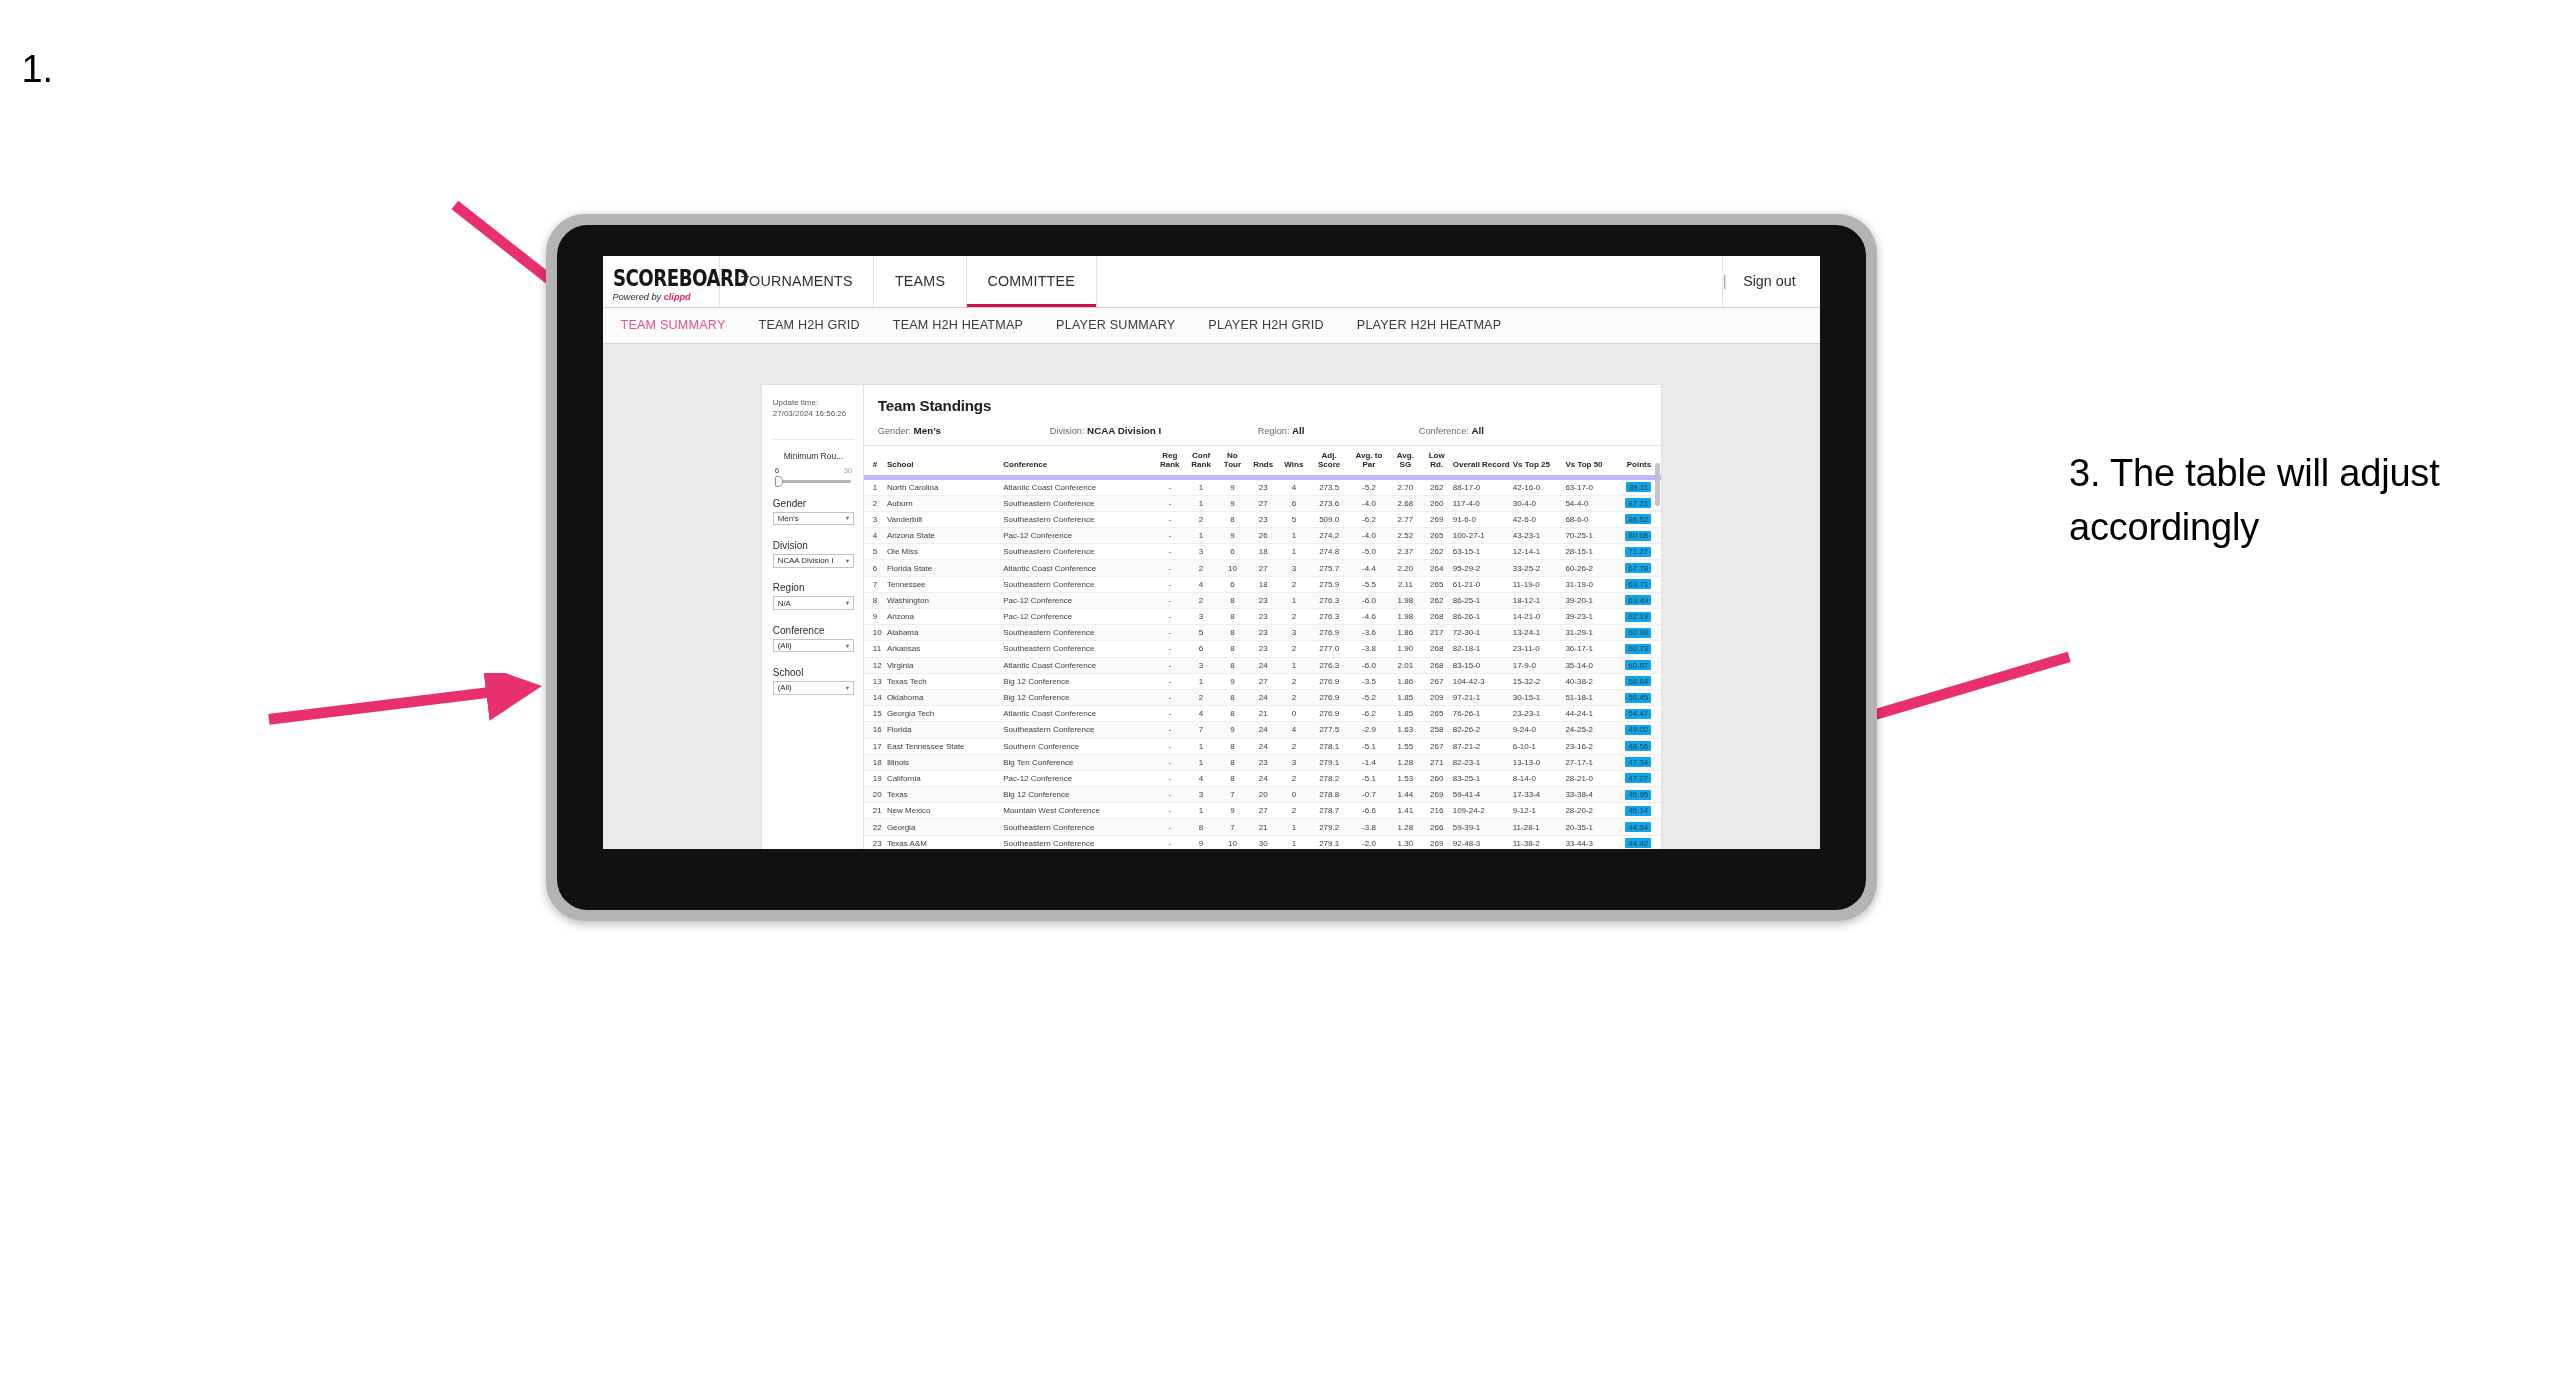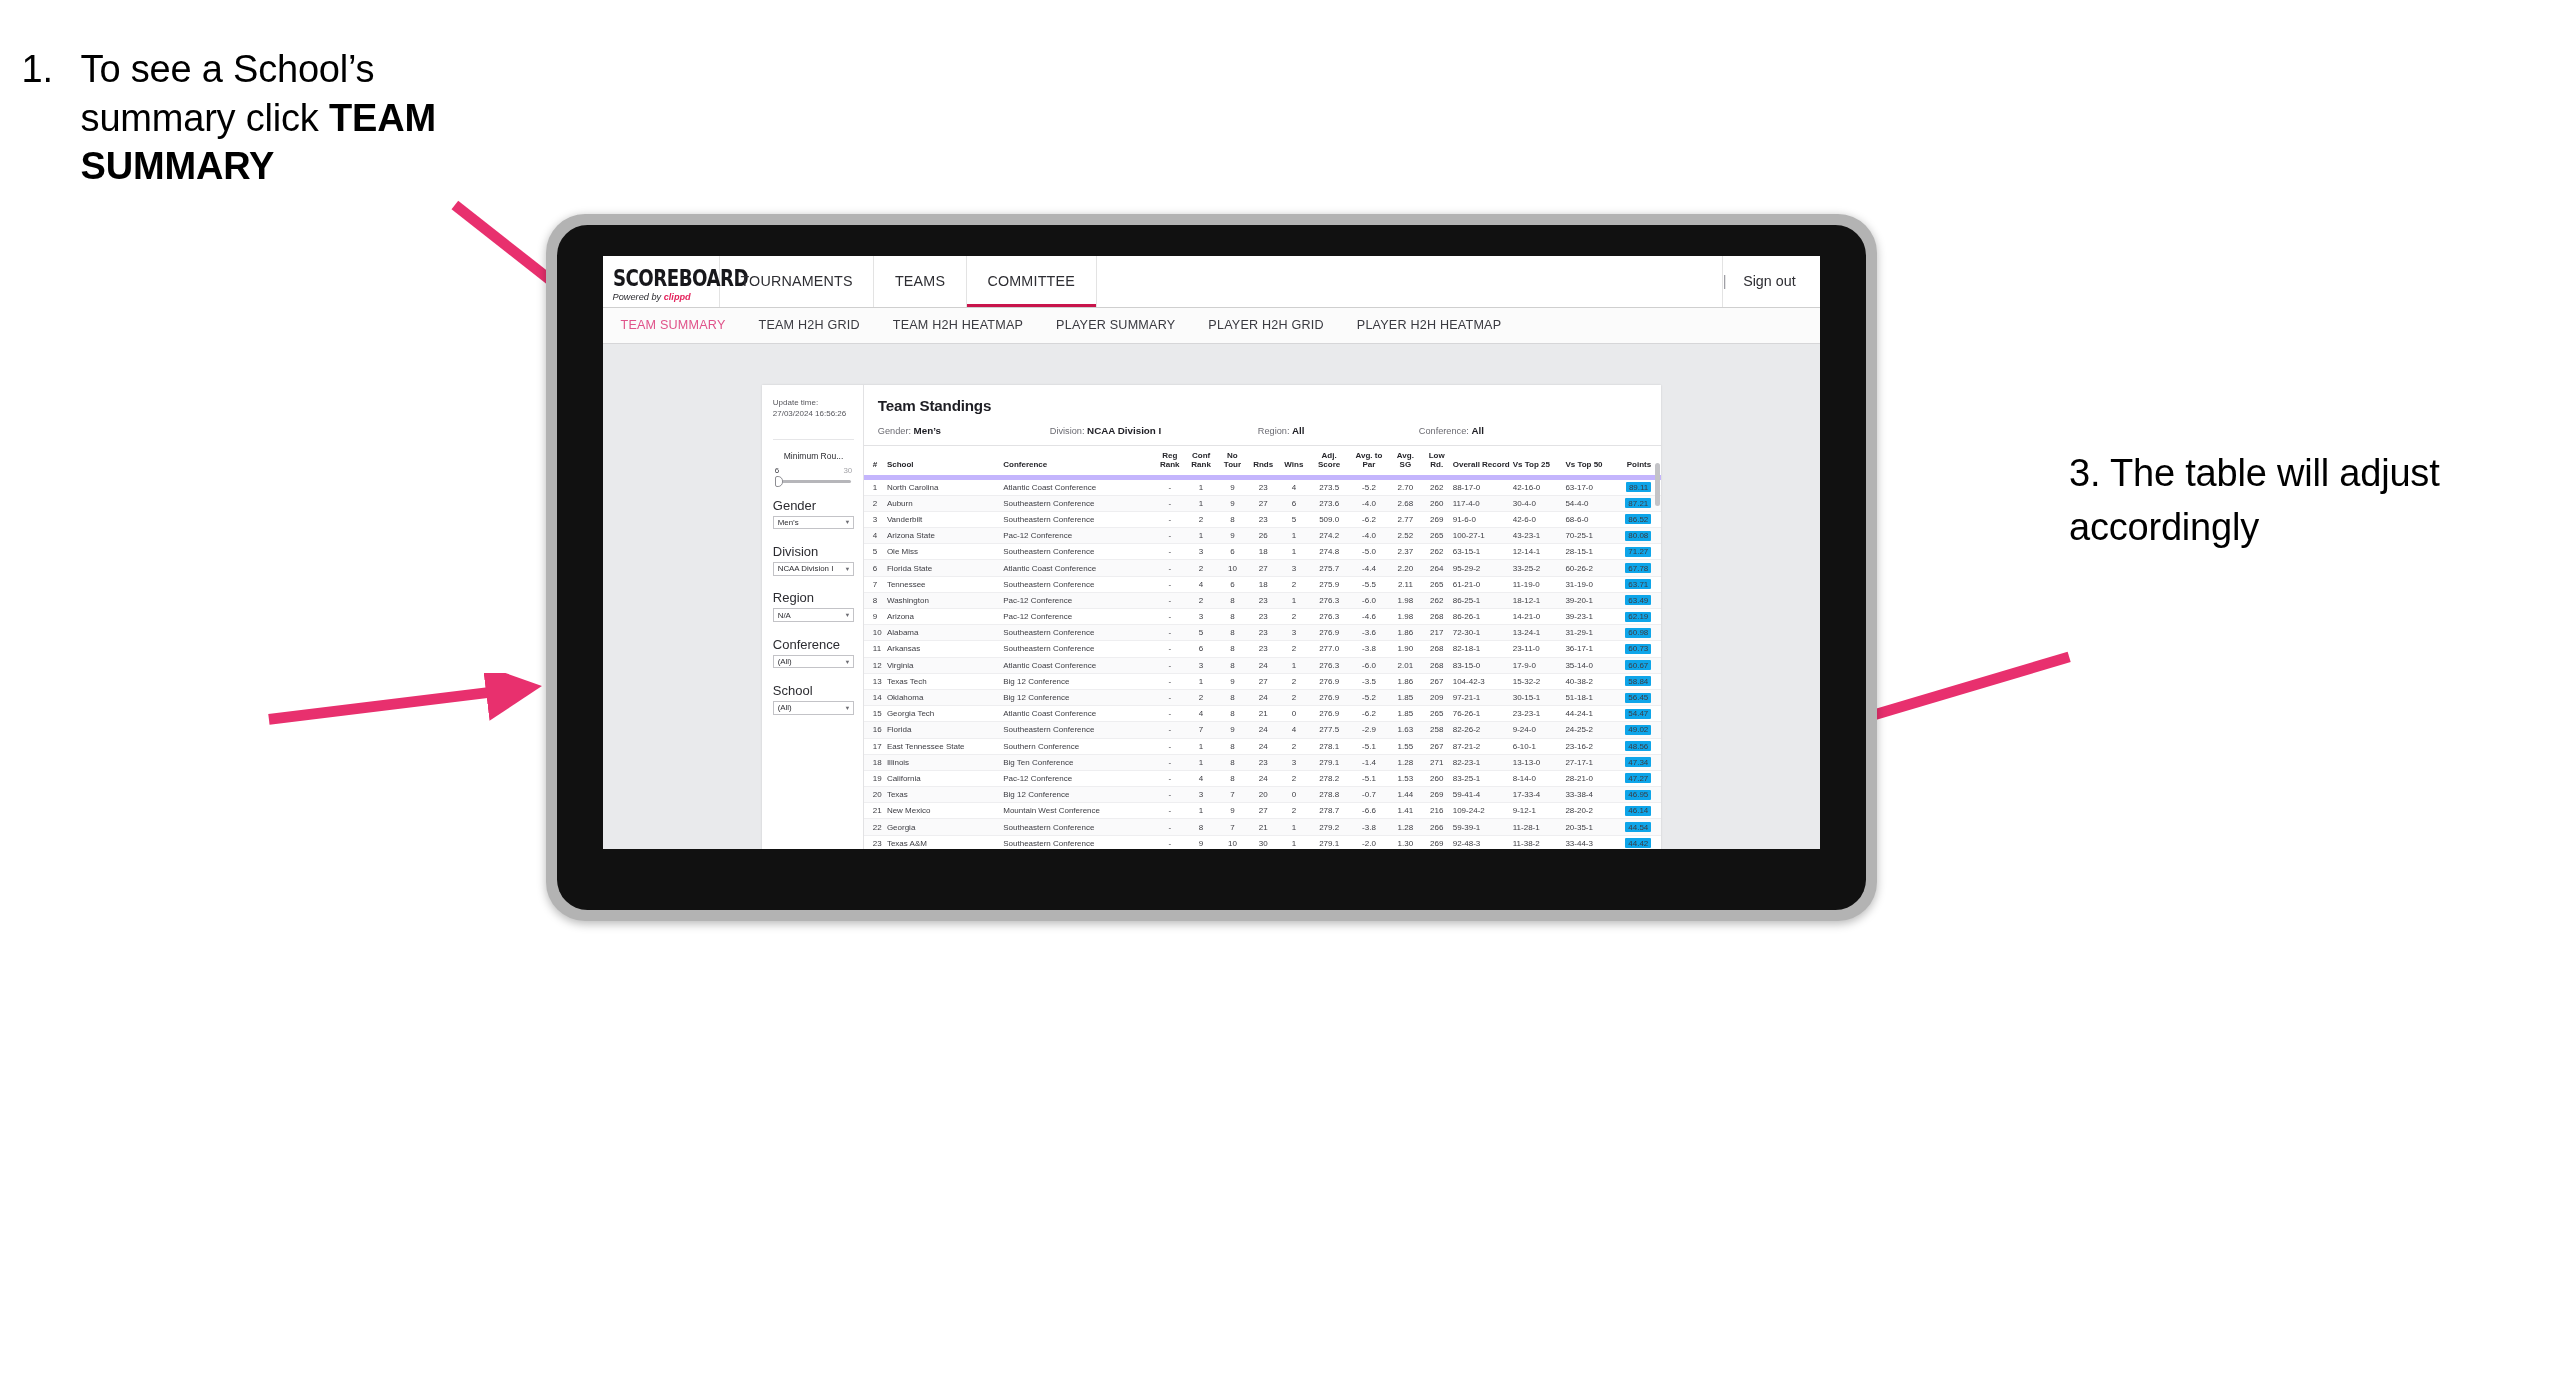--- a/index.html
+++ b/index.html
@@ -157,21 +157,21 @@
     position: relative; height: 2.9px; background: #b6b6ba;
     border-radius: 2px; margin: 4.9px 2.9px 0 2.9px;
   }
   .slider-knob {
     position: absolute; left: -1px; top: -4.4px;
     width: 8.8px; height: 11.8px;
     background: #ffffff; border: 1px solid #8d8d92;
     border-radius: 2px 4.9px 4.9px 2px;
   }
   .filter-group { margin-top: 14.7px; }
-  .filter-label { font-size: 13px; color: #2c2c31; margin-bottom: 2.9px; }
+  .filter-label { font-size: 10px; color: #2c2c31; margin-bottom: 2.9px; }
   .filter-select {
     height: 13.8px;
     border: 1px solid #c3c3c7;
     background: #fff;
     display: flex; align-items: center; justify-content: space-between;
     padding: 0 2.9px 0 3.9px;
     font-size: 7.9px; color: #2c2c31;
     white-space: nowrap; overflow: hidden;
   }
   .caret { color: #6d6d73; font-size: 5.9px; margin-left: 2.9px; }
@@ -233,21 +233,20 @@
     width: 4.9px; height: 43px; background: #c3c3c7; border-radius: 2.9px;
   }
 </style>
 </head>
 <body>
 
 <div id="stage">
 
   <div class="annot" id="annot-1">
     <span class="num">1.</span>
-    <span class="body"><span>To see a School’s summary click </span><b>TEAM SUMMARY</b></span>
   </div>
 
 
   <div class="annot" id="annot-3">3. The table will adjust accordingly</div>
 
   <svg class="arrow" id="arrow-1" style="left:447px; top:197px;" width="236" height="187" viewBox="0 0 240 190">
     <defs>
       <marker id="ah1" markerWidth="5.2" markerHeight="5.2" refX="2.3" refY="2.6" orient="auto">
         <path d="M0,0 L5.2,2.6 L0,5.2 z" fill="#e8306e"></path>
       </marker>

